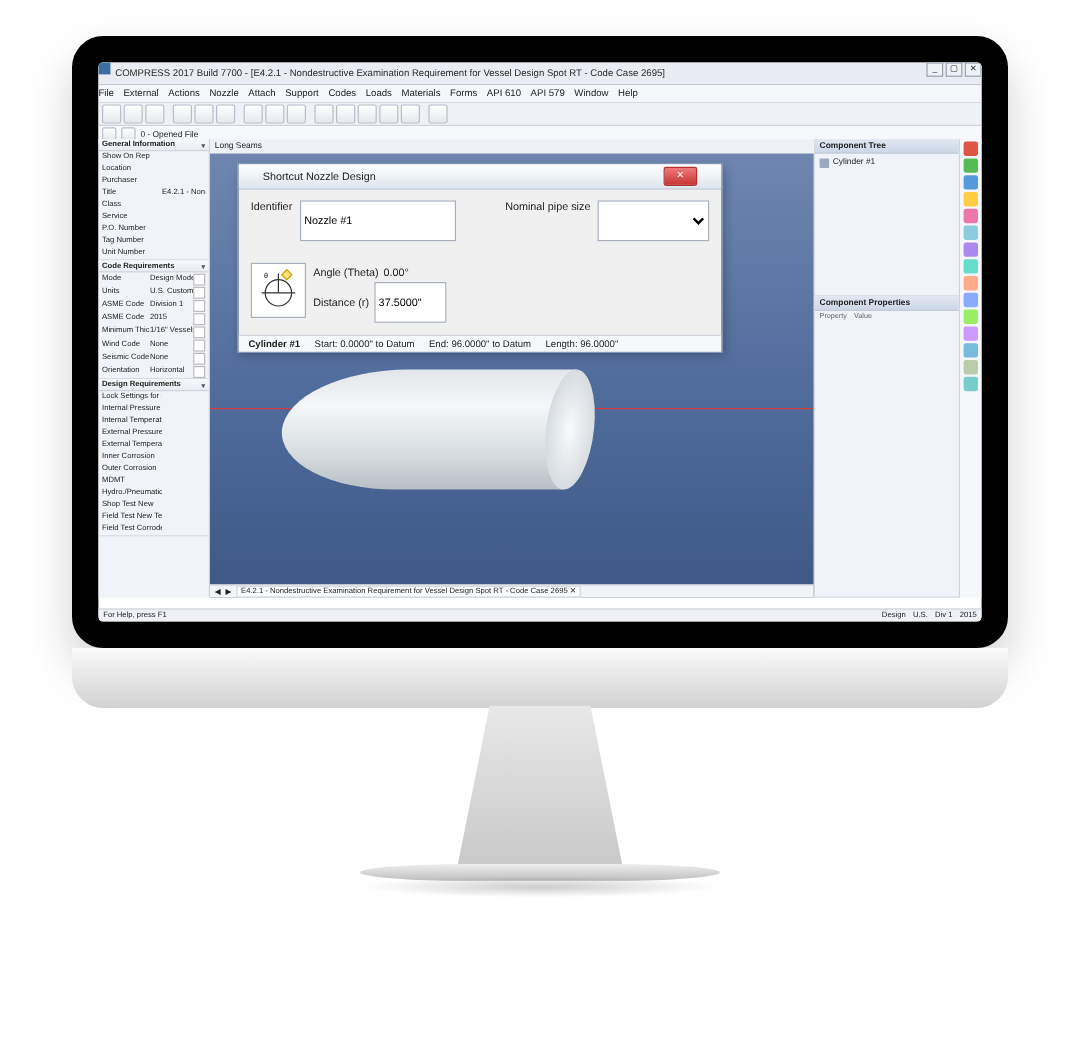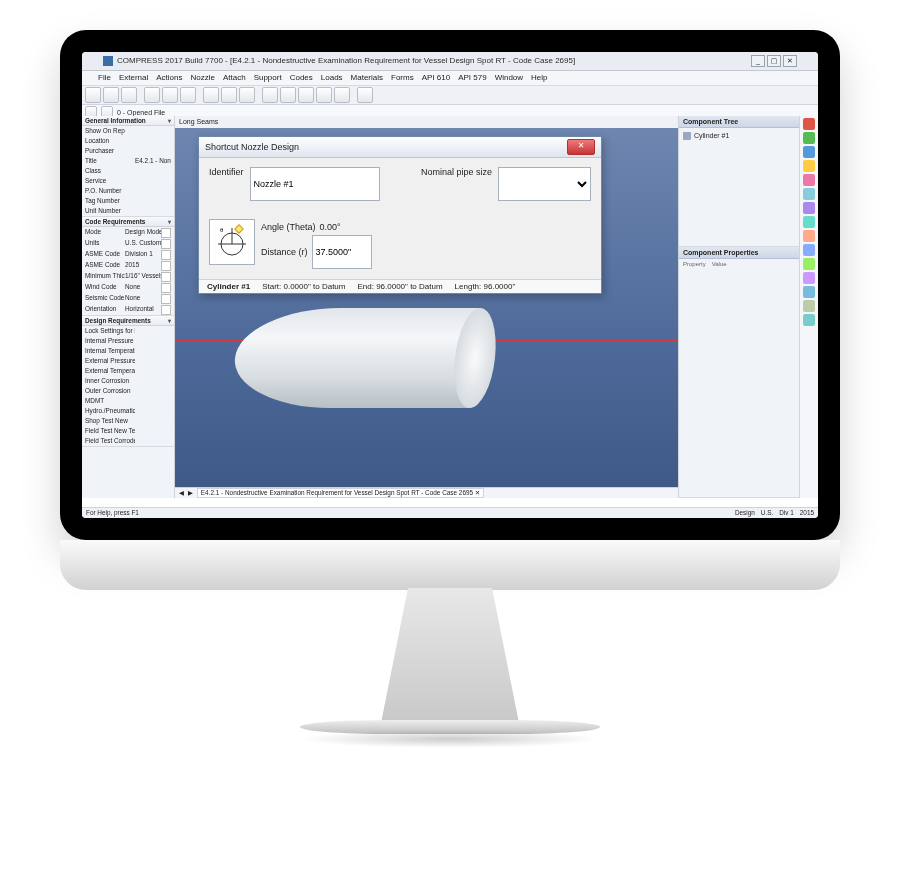--- a/index.html
+++ b/index.html
@@ -33,28 +33,28 @@
     border-radius:60%/100%;
   }
   .shadow{
     position:absolute;left:300px;top:730px;width:300px;height:18px;
     background:radial-gradient(ellipse,#0003,transparent 70%);
   }
 
   
   .titlebar{
     height:18px;line-height:18px;background:#e9edf3;border-bottom:1px solid #c2c6ce;
-    padding:0 21px;font-size:8px;color:#2a2a2a;display:flex;gap:4px;align-items:center;
+    padding:0 0;font-size:8px;color:#2a2a2a;display:flex;gap:4px;
   }
   .titlebar .appicon{width:10px;height:10px;background:#3b6ea5;display:inline-block;}
   .titlebar .wincontrols{margin-left:auto;display:flex;gap:2px;}
   .titlebar .wincontrols span{width:12px;height:10px;border:1px solid #9aa2ae;background:#eef1f6;font-size:7px;text-align:center;line-height:9px;}
 
   .menubar{
-    height:14px;line-height:14px;padding:0 16px;background:#f4f6fa;border-bottom:1px solid #d6dae1;
+    height:14px;line-height:14px;padding:0 0;background:#f4f6fa;border-bottom:1px solid #d6dae1;
     font-size:8px;display:flex;gap:8px;
   }
   .menubar span{white-space:nowrap;}
 
   .toolbar{
     height:18px;background:#eef1f6;border-bottom:1px solid #cfd3da;
     display:flex;align-items:center;padding:0 3px;gap:2px;
   }
   .tbtn{width:14px;height:14px;background:linear-gradient(#fff,#e4e7ec);border:1px solid #b8bec8;border-radius:2px;}
   .tsep{width:3px;}
@@ -137,21 +137,21 @@
   .statusbar .sr{margin-left:auto;display:flex;gap:6px;}
 
   
   .dialog{
     position:absolute;left:116px;top:84px;width:402px;
     border:1px solid #6f88aa;box-shadow:2px 3px 8px rgba(0,0,0,.25);
     background:#f0f0f0;font-size:9px;
   }
   .dlgtitle{
     height:20px;background:linear-gradient(#fefefe,#dfe5ee);
-    border-bottom:1px solid #bfc7d3;padding:0 6px;display:flex;align-items:center;
+    border-bottom:1px solid #bfc7d3;padding:0 20px;display:flex;align-items:center;
   }
   .dlgtitle .close{
     margin-left:auto;width:26px;height:14px;background:linear-gradient(#ef7a7a,#c63434);
     border:1px solid #b23030;border-radius:2px;color:#fff;text-align:center;line-height:12px;font-size:8px;
   }
   .dlgbody{padding:6px 10px 4px;}
   .row{display:flex;margin:3px 0;gap:6px;}
   .row label{white-space:nowrap;}
   input.txt,select.txt{
     font:inherit;border:1px solid #a8b0bd;background:#fff;height:14px;padding:16px 3px;box-sizing:border-box;

